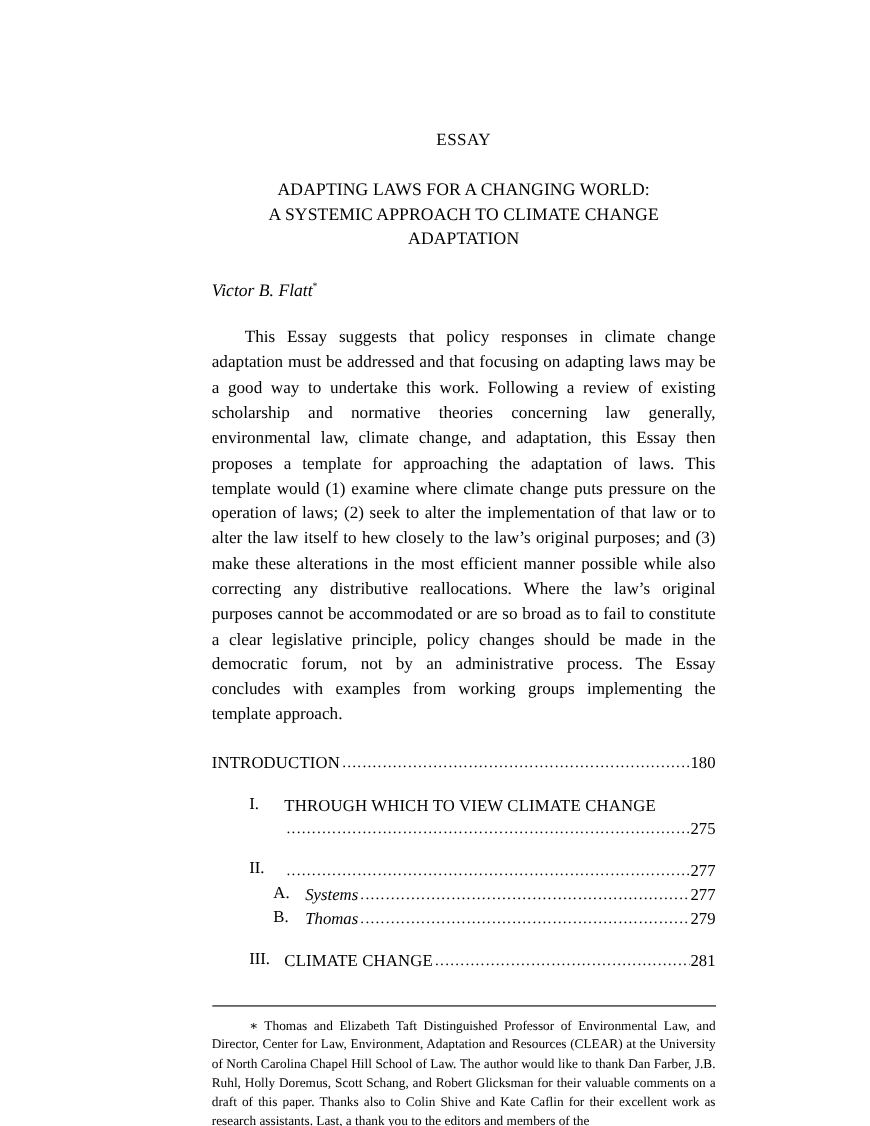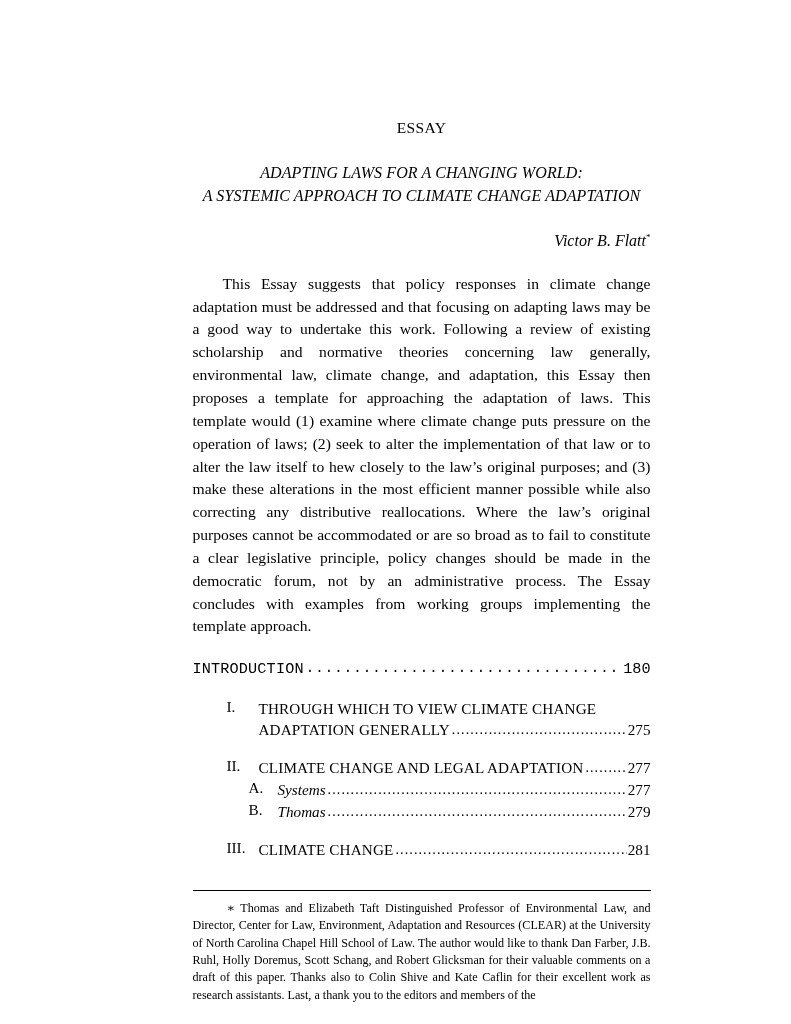--- a/index.html
+++ b/index.html
@@ -32,25 +32,24 @@
     text-align: center;
     font-size: 15.5px;
     letter-spacing: 0.4px;
   }
   .title-block {
     margin-top: 25px;
     text-align: center;
     font-size: 16px;
     line-height: 1.42;
     letter-spacing: 0.1px;
-    font-style: italic;
   }
   .byline {
     margin-top: 25px;
-    text-align: right;
+    text-align: left;
     font-size: 16px;
     font-style: italic;
   }
   .byline sup {
     font-size: 9px;
     vertical-align: super;
     font-style: normal;
   }
   .abstract-label {
     margin-top: 23px;
@@ -72,21 +71,20 @@
   .toc {
     margin-top: 21px;
     font-size: 15.2px;
   }
   .toc-entry {
     display: flex;
     align-items: flex-start;
   }
   .toc-entry.top-level {
     margin-top: 0;
-    font-family: Liberation Mono, monospace;
   }
   .toc-gap {
     height: 17px;
   }
   .toc-num {
     flex: 0 0 auto;
     text-align: left;
     white-space: nowrap;
   }
   .toc-num.level1 {
@@ -191,34 +189,32 @@
 
       <div class="toc-gap"></div>
 
       <div class="toc-entry">
         <div class="toc-num level1">I.</div>
         <div class="toc-body">
           <div class="toc-line no-leader">
             <span class="toc-text smallcaps">THROUGH WHICH TO VIEW CLIMATE CHANGE</span>
           </div>
           <div class="toc-line">
-            <span class="toc-text smallcaps">ADAPTATION GENERALLY</span>
             <span class="toc-leader">................................................................................................................</span>
             <span class="toc-page">275</span>
           </div>
         </div>
       </div>
 
       <div class="toc-gap"></div>
 
       <div class="toc-entry">
         <div class="toc-num level1">II.</div>
         <div class="toc-body">
           <div class="toc-line">
-            <span class="toc-text smallcaps">CLIMATE CHANGE AND LEGAL ADAPTATION</span>
             <span class="toc-leader">................................................................................................................</span>
             <span class="toc-page">277</span>
           </div>
         </div>
       </div>
 
       <div class="toc-entry">
         <div class="toc-num level2">A.</div>
         <div class="toc-body">
           <div class="toc-line">

